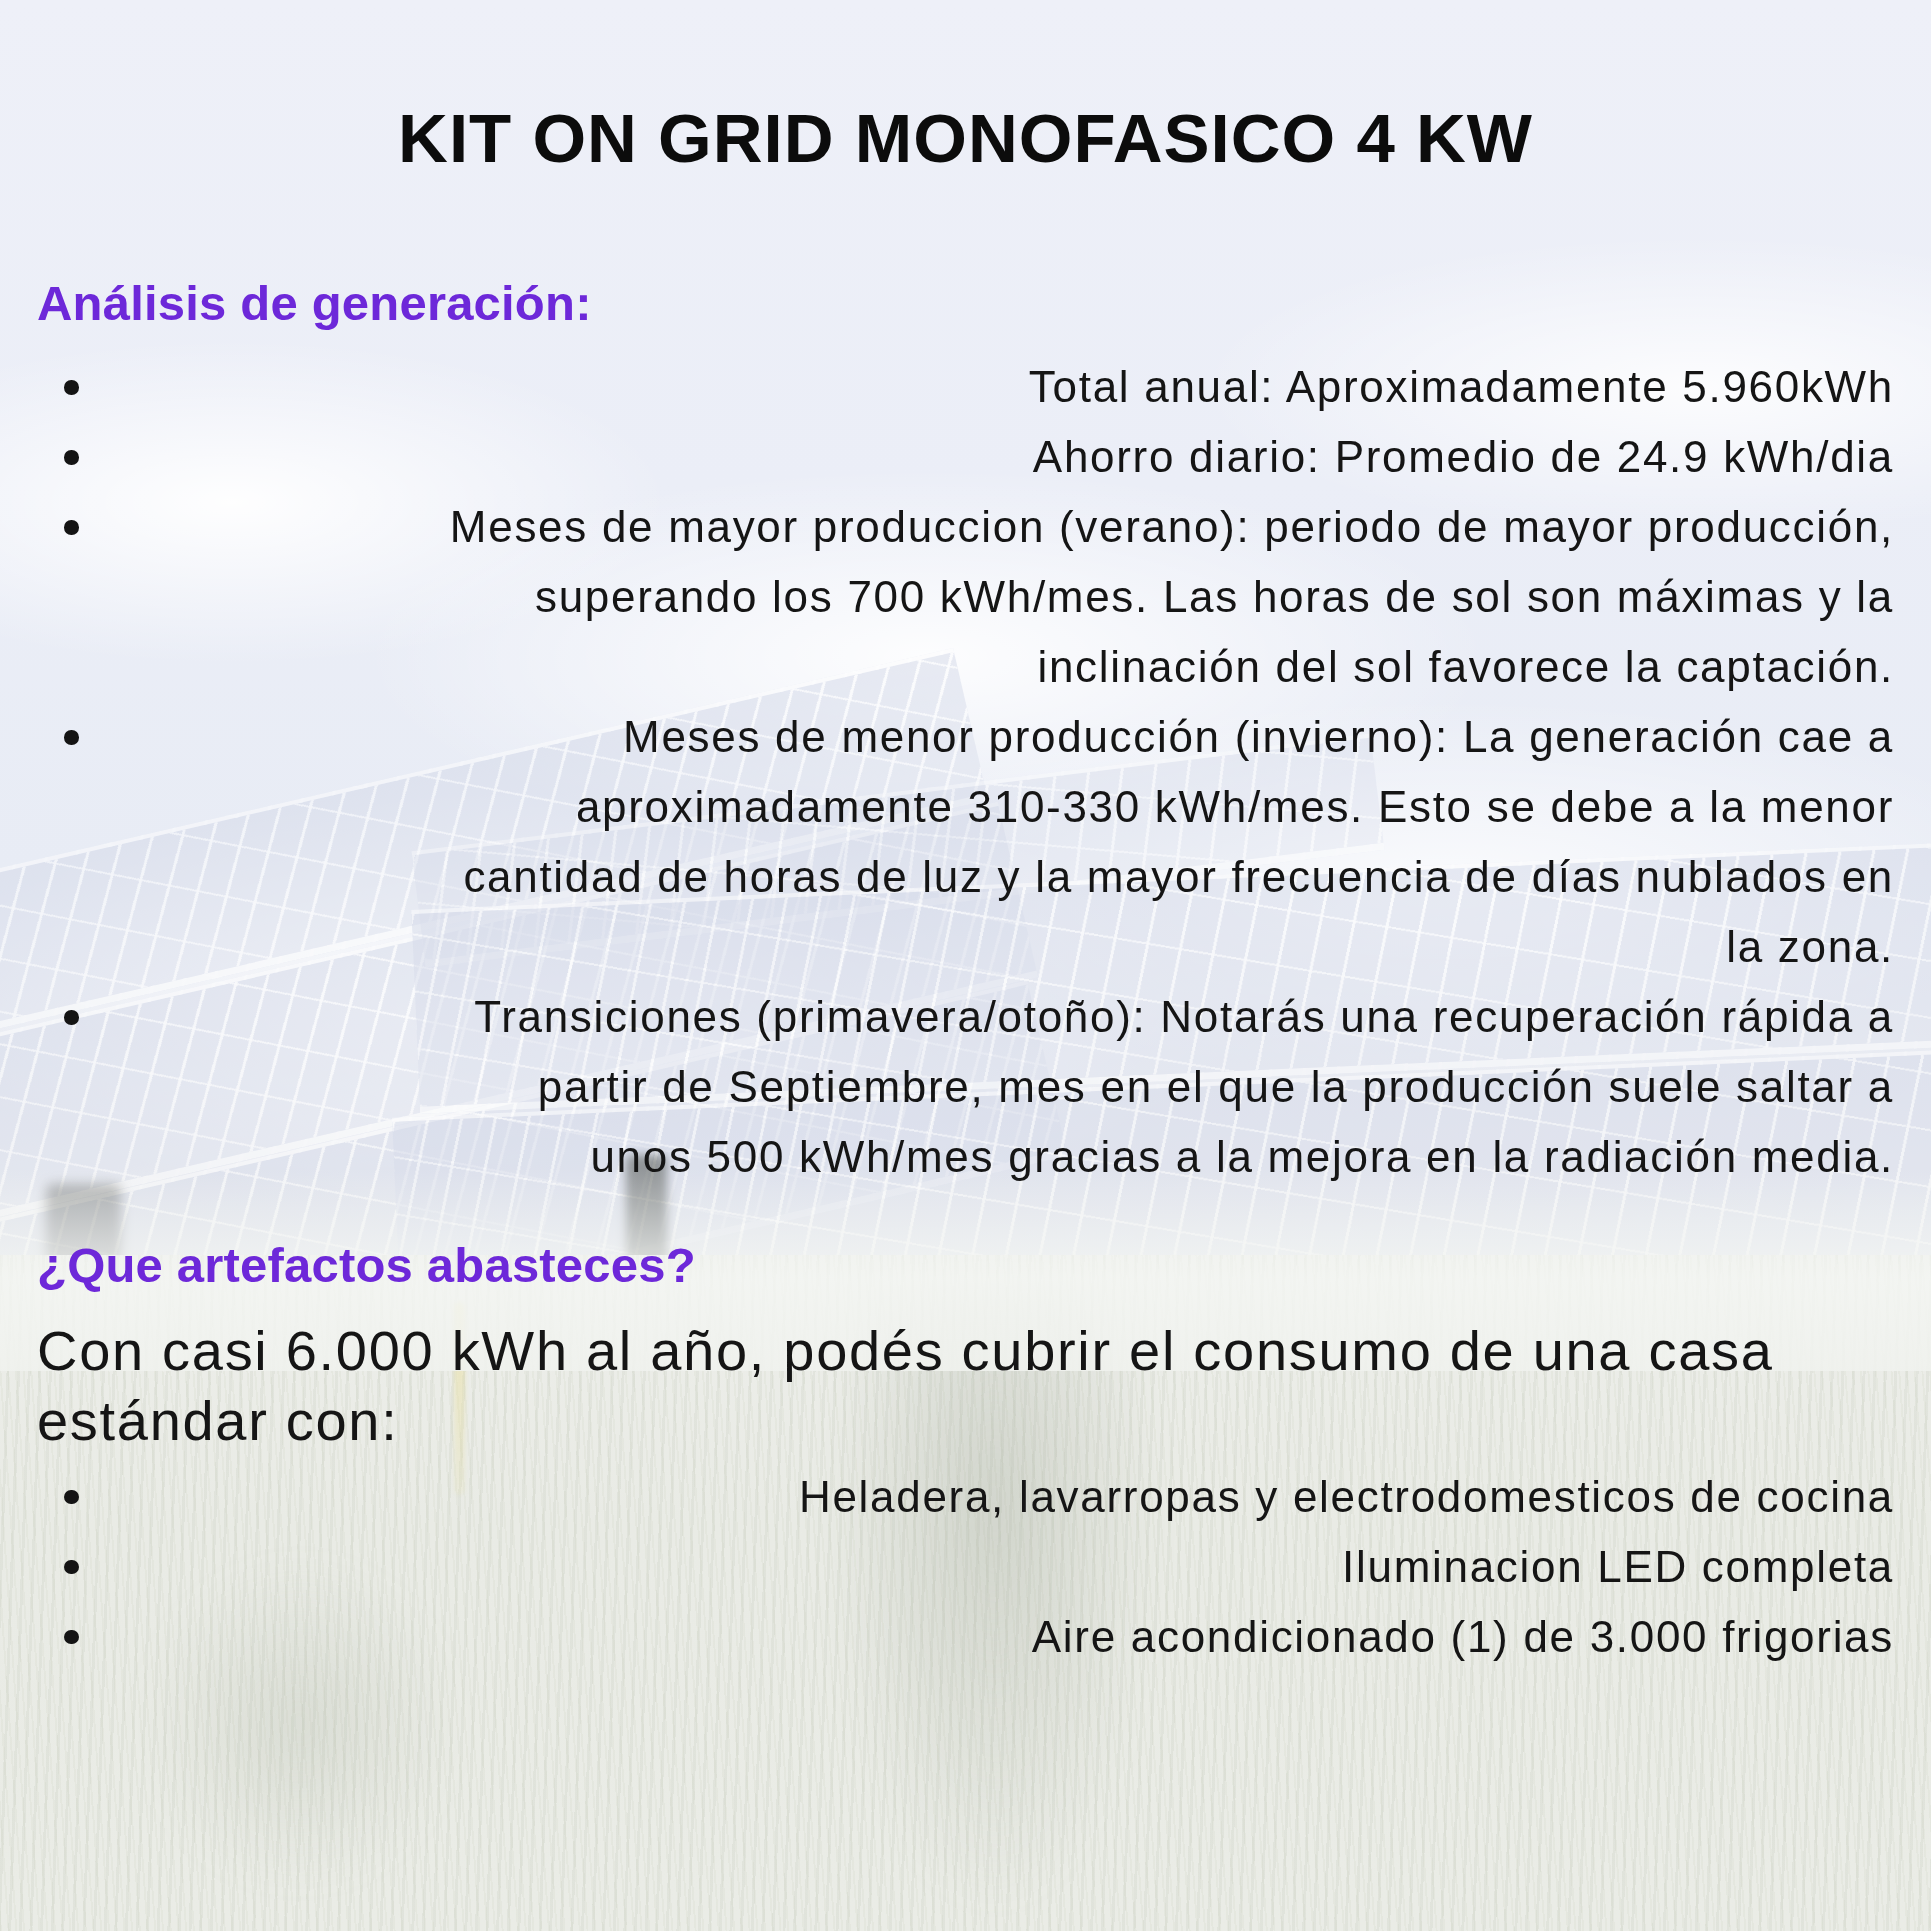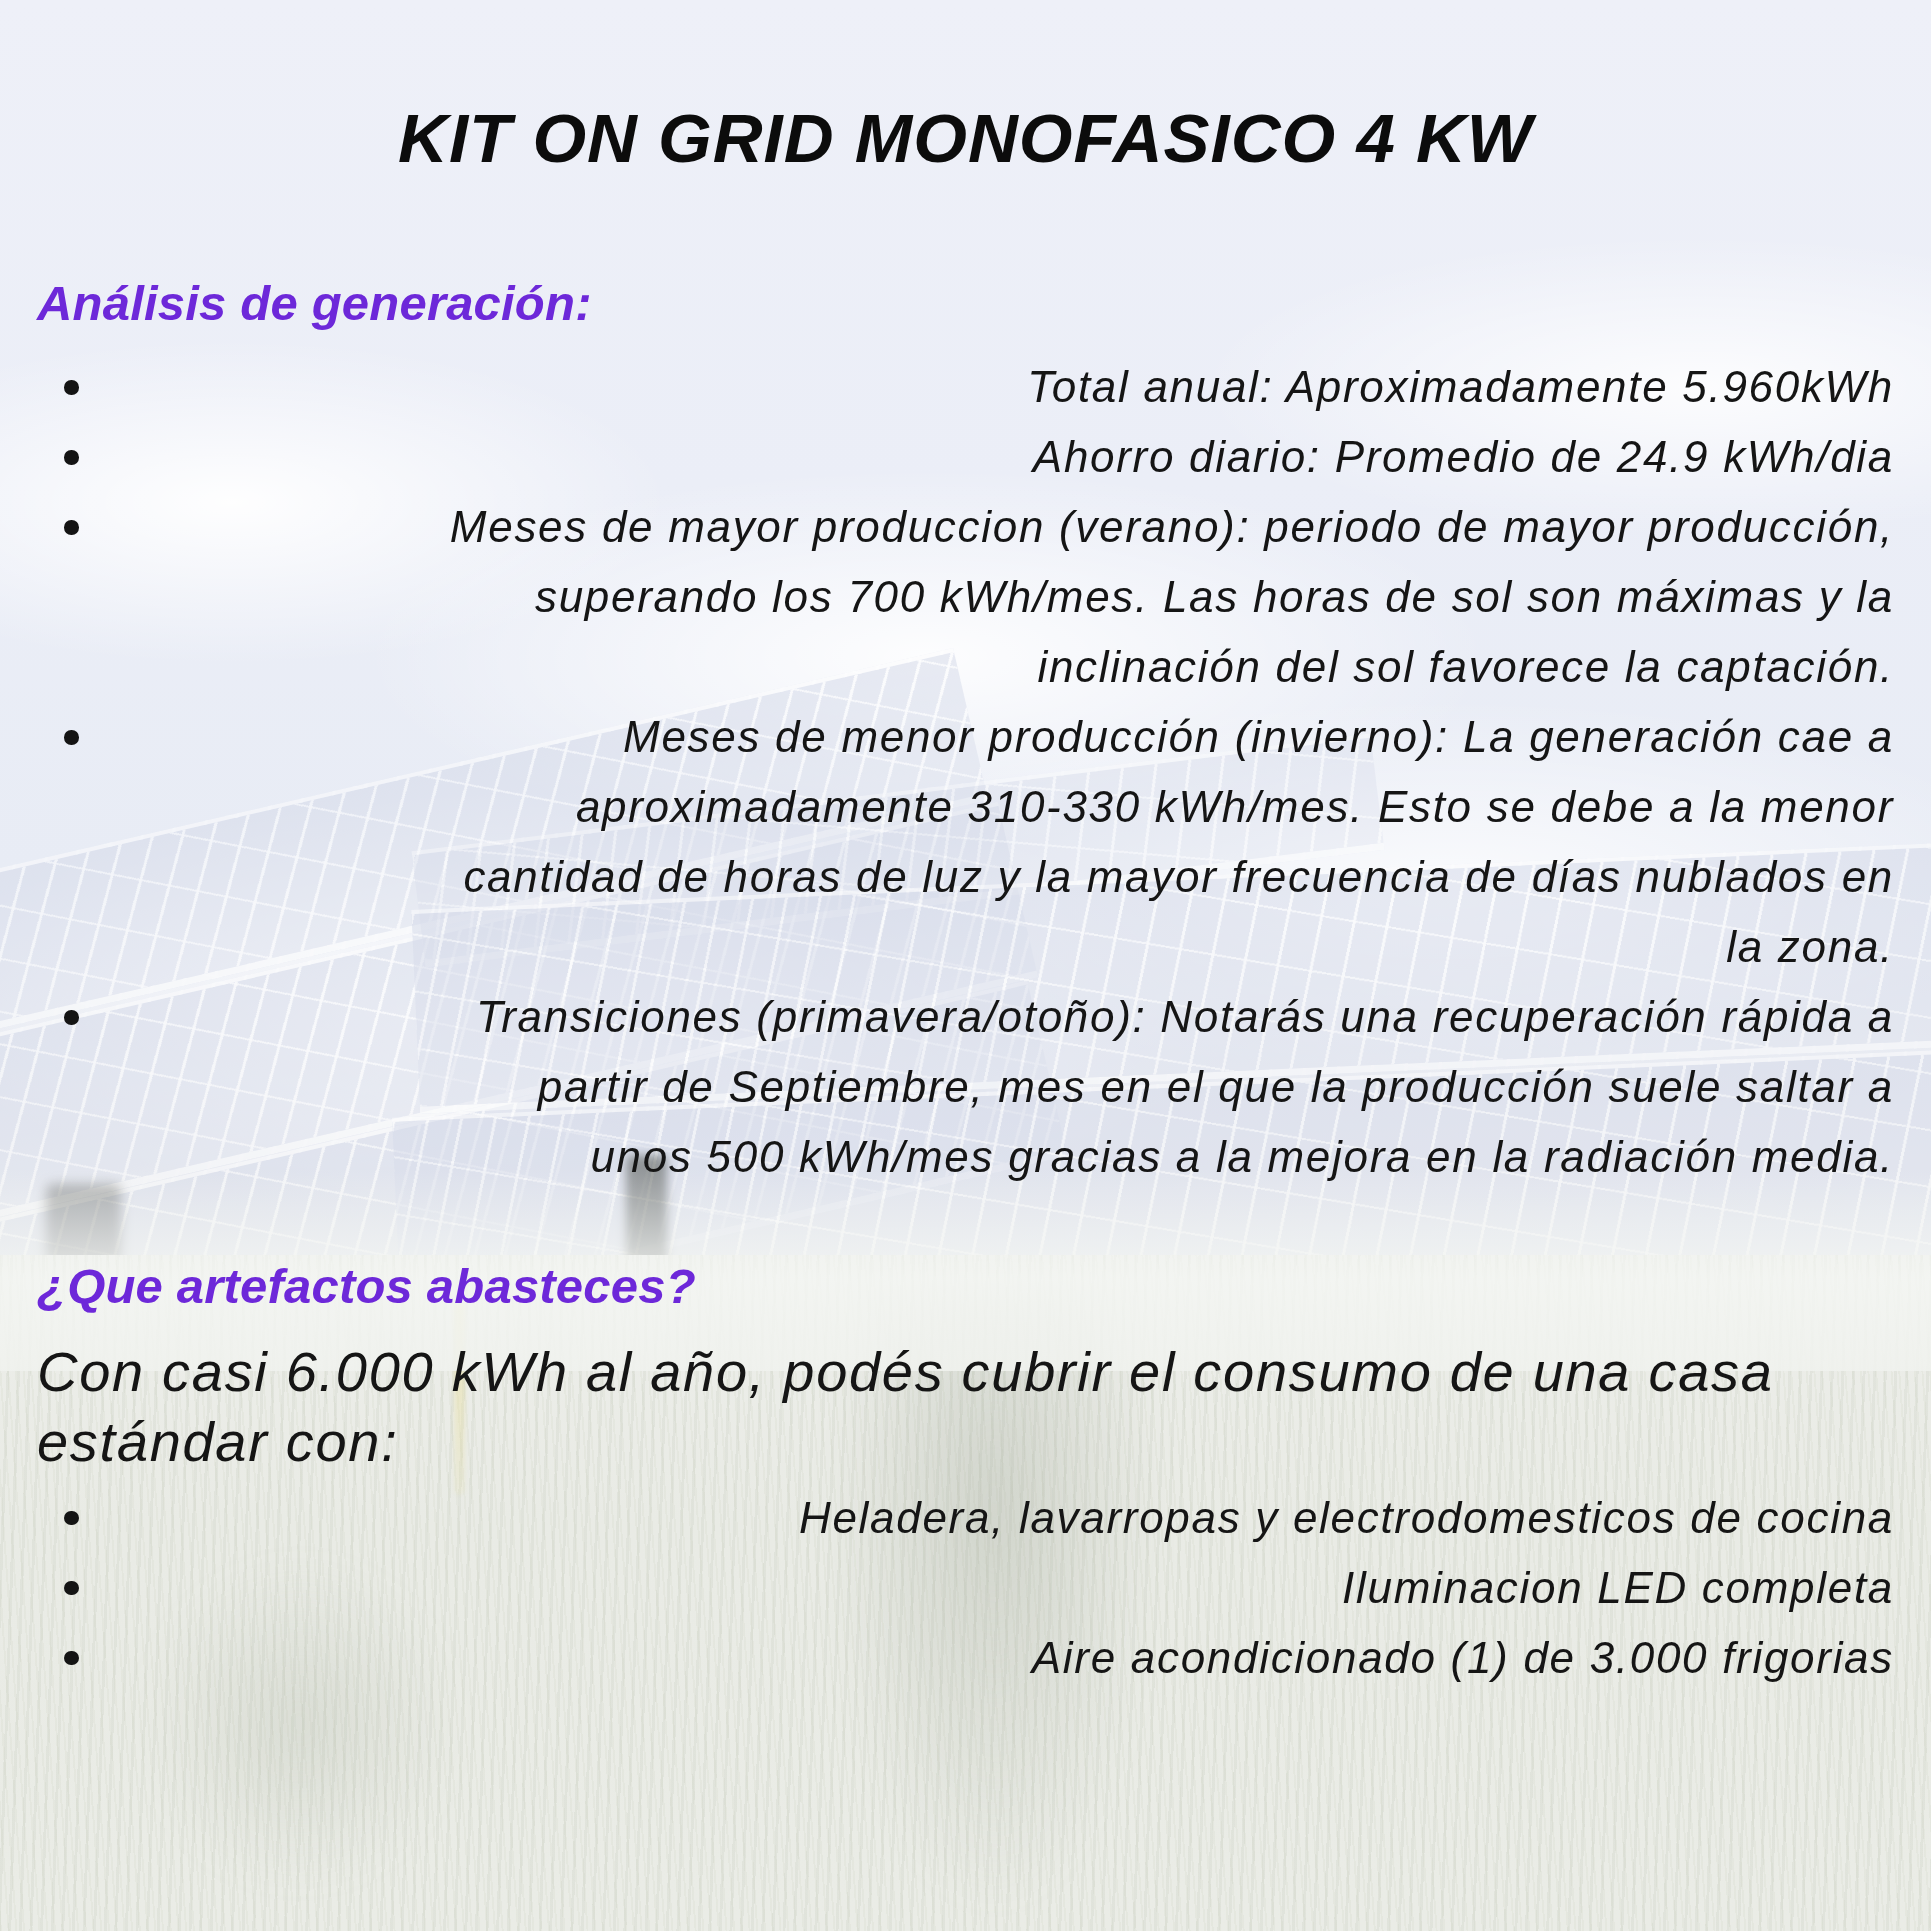--- a/index.html
+++ b/index.html
@@ -1,21 +1,21 @@
 <!DOCTYPE html>
 <html><head>
 <meta charset="utf-8">
 <style>
   html,body{margin:0;padding:0;}
   body{
     width:1931px;height:1931px;
     font-family:"Liberation Sans","DejaVu Sans",sans-serif;
     color:#101010;background:#eceef6;
   }
-  .stage{position:relative;width:1931px;height:1931px;overflow:hidden;font-style:italic;}
+  .stage{position:relative;width:1931px;height:1931px;overflow:hidden;}
 
   
   .sky{position:absolute;inset:0;
     background:linear-gradient(180deg,#eef0f8 0%,#ebeef7 25%,#e8ecf5 45%,#e9ebf1 60%,#eaebe8 72%,#e9eae5 100%);}
   .clouds{position:absolute;inset:0;background:
     radial-gradient(ellipse 676px 251px at 12% 26%, rgba(255,255,255,.95), rgba(255,255,255,0) 65%),
     radial-gradient(ellipse 869px 290px at 48% 34%, rgba(255,255,255,.90), rgba(255,255,255,0) 65%),
     radial-gradient(ellipse 772px 232px at 88% 20%, rgba(255,255,255,.85), rgba(255,255,255,0) 65%),
     radial-gradient(ellipse 966px 309px at 30% 52%, rgba(255,255,255,.90), rgba(255,255,255,0) 70%),
     radial-gradient(ellipse 869px 270px at 75% 46%, rgba(255,255,255,.80), rgba(255,255,255,0) 70%);}
@@ -54,21 +54,21 @@
     background:rgba(72,75,70,.5);filter:blur(4.8px);}
   .frame-left{position:absolute;left:46px;top:1184px;width:75px;height:83px;border-radius:7.7px;
     background:rgba(70,73,68,.38);filter:blur(5.8px);}
 
   
   .content{position:absolute;inset:0;padding:0 37px;z-index:5;}
   h1{margin:100px 0 0;text-align:center;font-size:69px;line-height:77px;
     font-weight:800;letter-spacing:1px;color:#0c0c0c;}
   h2{margin:98px 0 0;font-size:49px;line-height:56px;font-weight:800;
     letter-spacing:0.2px;color:#6d28d9;}
-  h2.appliances-h{margin-top:66px;}
+  h2.appliances-h{margin-top:45px;}
   ul{list-style:none;margin:21px 0 0;padding:0;text-align:right;}
   ul.appliances-list{margin-top:5.8px;}
   li{position:relative;padding-left:60px;font-size:44px;line-height:70px;
     letter-spacing:1.7px;white-space:pre-line;color:#151515;}
   li::before{content:"";position:absolute;left:27px;top:28px;width:14.5px;height:14.5px;
     border-radius:50%;background:#141414;}
   p.intro{margin:23px 0 0;font-size:56px;line-height:70px;letter-spacing:1.7px;
     white-space:pre-line;color:#151515;}
 </style>
 </head>

